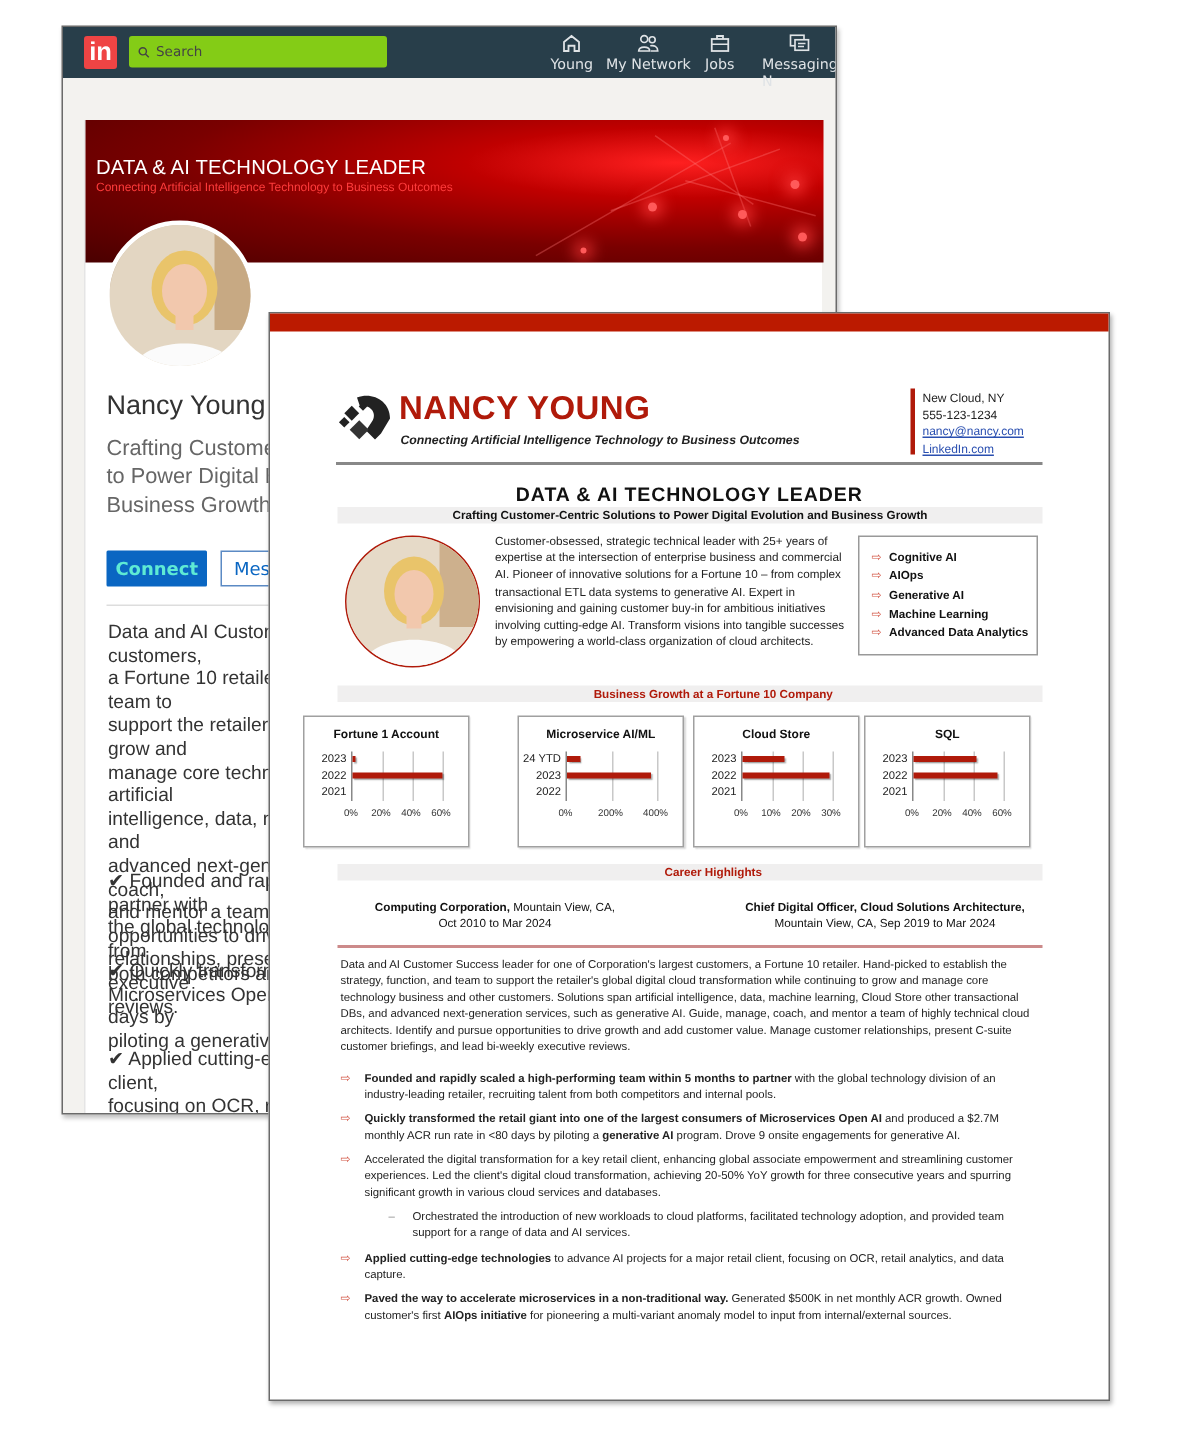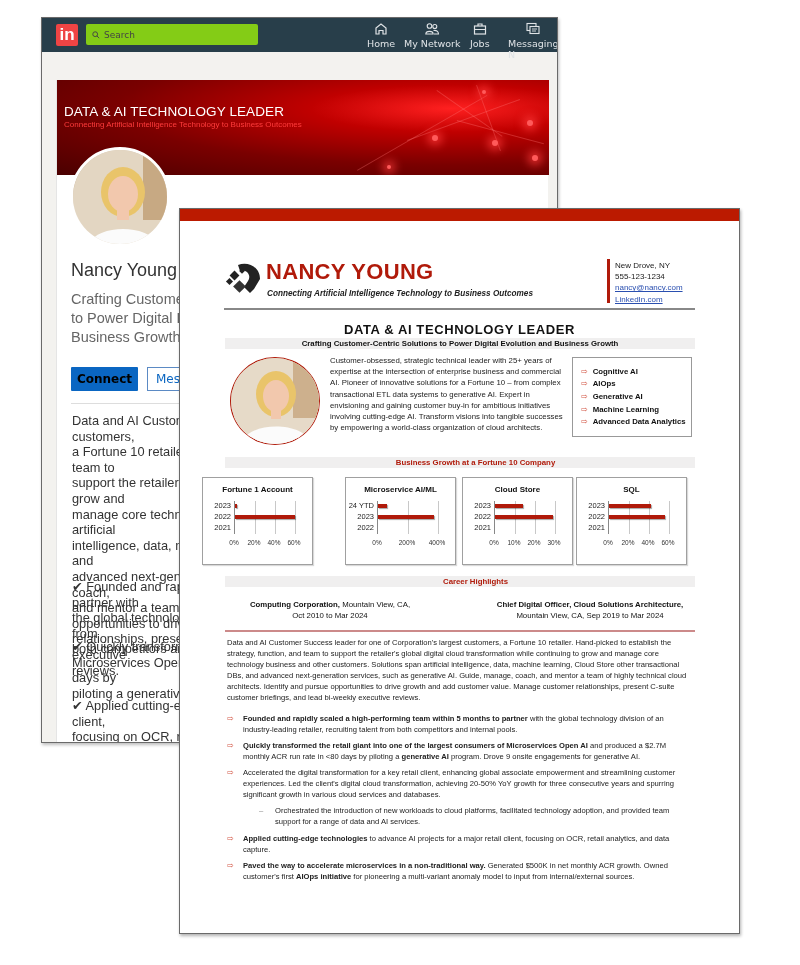--- a/index.html
+++ b/index.html
@@ -56,21 +56,21 @@
   }
   .li-avatar {
     position: absolute; left: 13px; top: 67px; width: 100px; height: 100px; border-radius: 50%;
     border: 3px solid #fff; overflow: hidden;
     background: linear-gradient(180deg, #d9c9b4 0%, #c9b49a 40%, #f2efe9 60%, #ffffff 100%);
   }
   .li-name { position: absolute; left: 14px; top: 180px; font-size: 18px; color: #333; }
   .li-headline { position: absolute; left: 14px; top: 210px; font-size: 14.5px; color: #666; line-height: 19px; width: 300px; }
   .li-connect {
     position: absolute; left: 14px; top: 287px; width: 67px; height: 24px; background: #0a66c2;
-    color: #000000; font-size: 12px; font-weight: bold; text-align: center; line-height: 24px; border-radius: 1px;
+    color: #5eead4; font-size: 12px; font-weight: bold; text-align: center; line-height: 24px; border-radius: 1px;
     font-family: "DejaVu Sans", sans-serif;
   }
   .li-message {
     position: absolute; left: 90px; top: 287px; width: 80px; height: 24px; border: 1px solid #5b8ac4;
     color: #0a66c2; font-size: 12px; line-height: 22px; padding-left: 8px; font-family: "DejaVu Sans", sans-serif;
   }
   .li-divider { position: absolute; left: 14px; top: 323px; width: 460px; height: 1px; background: #ddd; }
   .li-about { position: absolute; left: 15px; top: 333px; width: 440px; font-size: 12.8px; line-height: 15.6px; color: #333; white-space: pre-line; }
   .li-bullet { position: absolute; left: 15px; width: 440px; font-size: 12.8px; line-height: 15.6px; color: #333; white-space: pre-line; }
 
@@ -137,21 +137,21 @@
       <svg class="mag" viewBox="0 0 10 10">
           <circle cx="4" cy="4" r="3" fill="none" stroke="#444" stroke-width="1.2"></circle>
           <line x1="6.2" y1="6.2" x2="9" y2="9" stroke="#444" stroke-width="1.2"></line>
         </svg>
       <span>Search</span>
     </div>
     <div class="li-nav" style="left:325px;">
       <svg viewBox="0 0 16 16">
           <path d="M3 7 L8 3 L13 7 V13 H10 V9.5 H6 V13 H3 Z" fill="none" stroke="#dfe3e6" stroke-width="1.2"></path>
         </svg>
-      <span>Home</span>
+      <span>Young</span>
     </div>
     <div class="li-nav" style="left:362px;">
       <svg viewBox="0 0 16 16">
           <circle cx="5.5" cy="5" r="2.3" fill="none" stroke="#dfe3e6" stroke-width="1.1"></circle>
           <circle cx="10.8" cy="5.5" r="2" fill="none" stroke="#dfe3e6" stroke-width="1.1"></circle>
           <path d="M1.8 13 C2 9.5 9 9.5 9.2 13 Z" fill="none" stroke="#dfe3e6" stroke-width="1.1"></path>
           <path d="M9.5 9.5 C12 9 14.5 10 14.5 13 H10" fill="none" stroke="#dfe3e6" stroke-width="1.1"></path>
         </svg>
       <span>My Network</span>
     </div>
@@ -235,21 +235,21 @@
     <path d="M14 6 C24 2 36 8 36 20 L30 30 L26 34 L20 28 L24 22 C28 16 22 10 16 12 Z" fill="#222"></path>
     <rect x="7" y="13" width="7" height="7" fill="#222" transform="rotate(45 10.5 16.5)"></rect>
     <rect x="3" y="20" width="5" height="5" fill="#222" transform="rotate(45 5.5 22.5)"></rect>
     <rect x="11" y="23" width="9" height="9" fill="#333" transform="rotate(45 15.5 27.5)"></rect>
     <rect x="16" y="10" width="4" height="4" fill="#222" transform="rotate(45 18 12)"></rect>
   </svg>
   <div class="r-name">NANCY YOUNG</div>
   <div class="r-tagline">Connecting Artificial Intelligence Technology to Business Outcomes</div>
   <div class="r-contact-bar"></div>
   <div class="r-contact">
-    <div>New Drove, NY</div>
+    <div>New Cloud, NY</div>
     <div>555-123-1234</div>
     <a>nancy@nancy.com</a>
     <a>LinkedIn.com</a>
   </div>
   <div class="r-rule"></div>
 
   <div class="r-title">DATA &amp; AI TECHNOLOGY LEADER</div>
   <div class="r-subtitle-bg"></div>
   <div class="r-subtitle">Crafting Customer-Centric Solutions to Power Digital Evolution and Business Growth</div>
 

